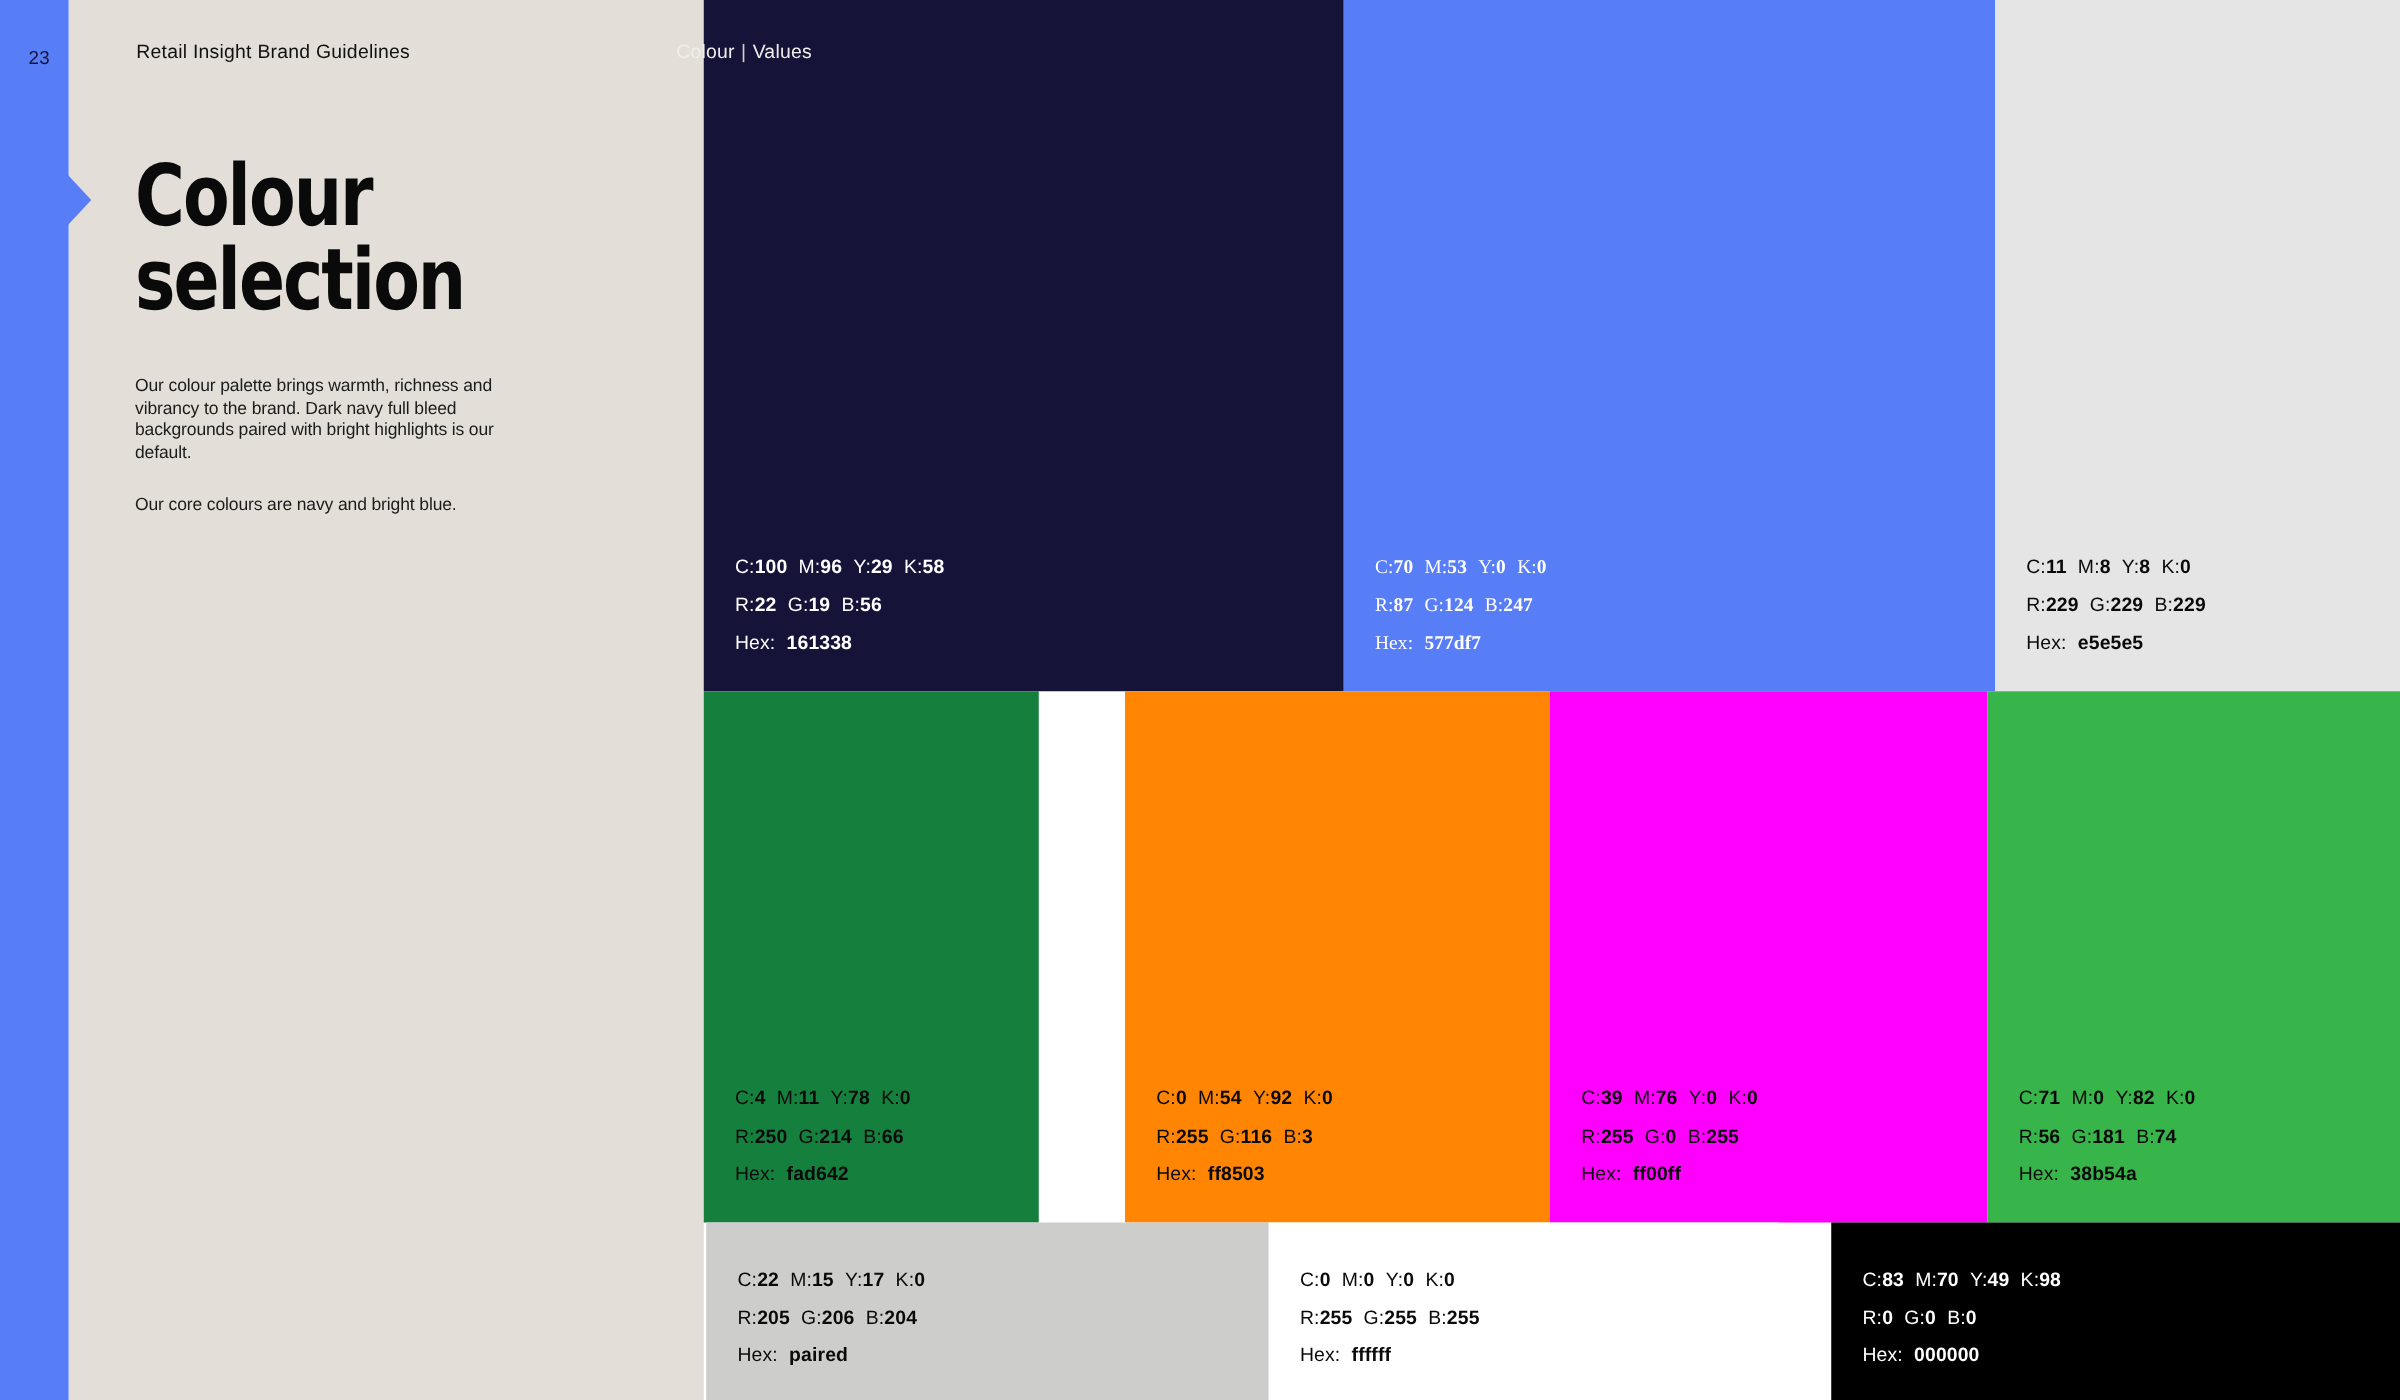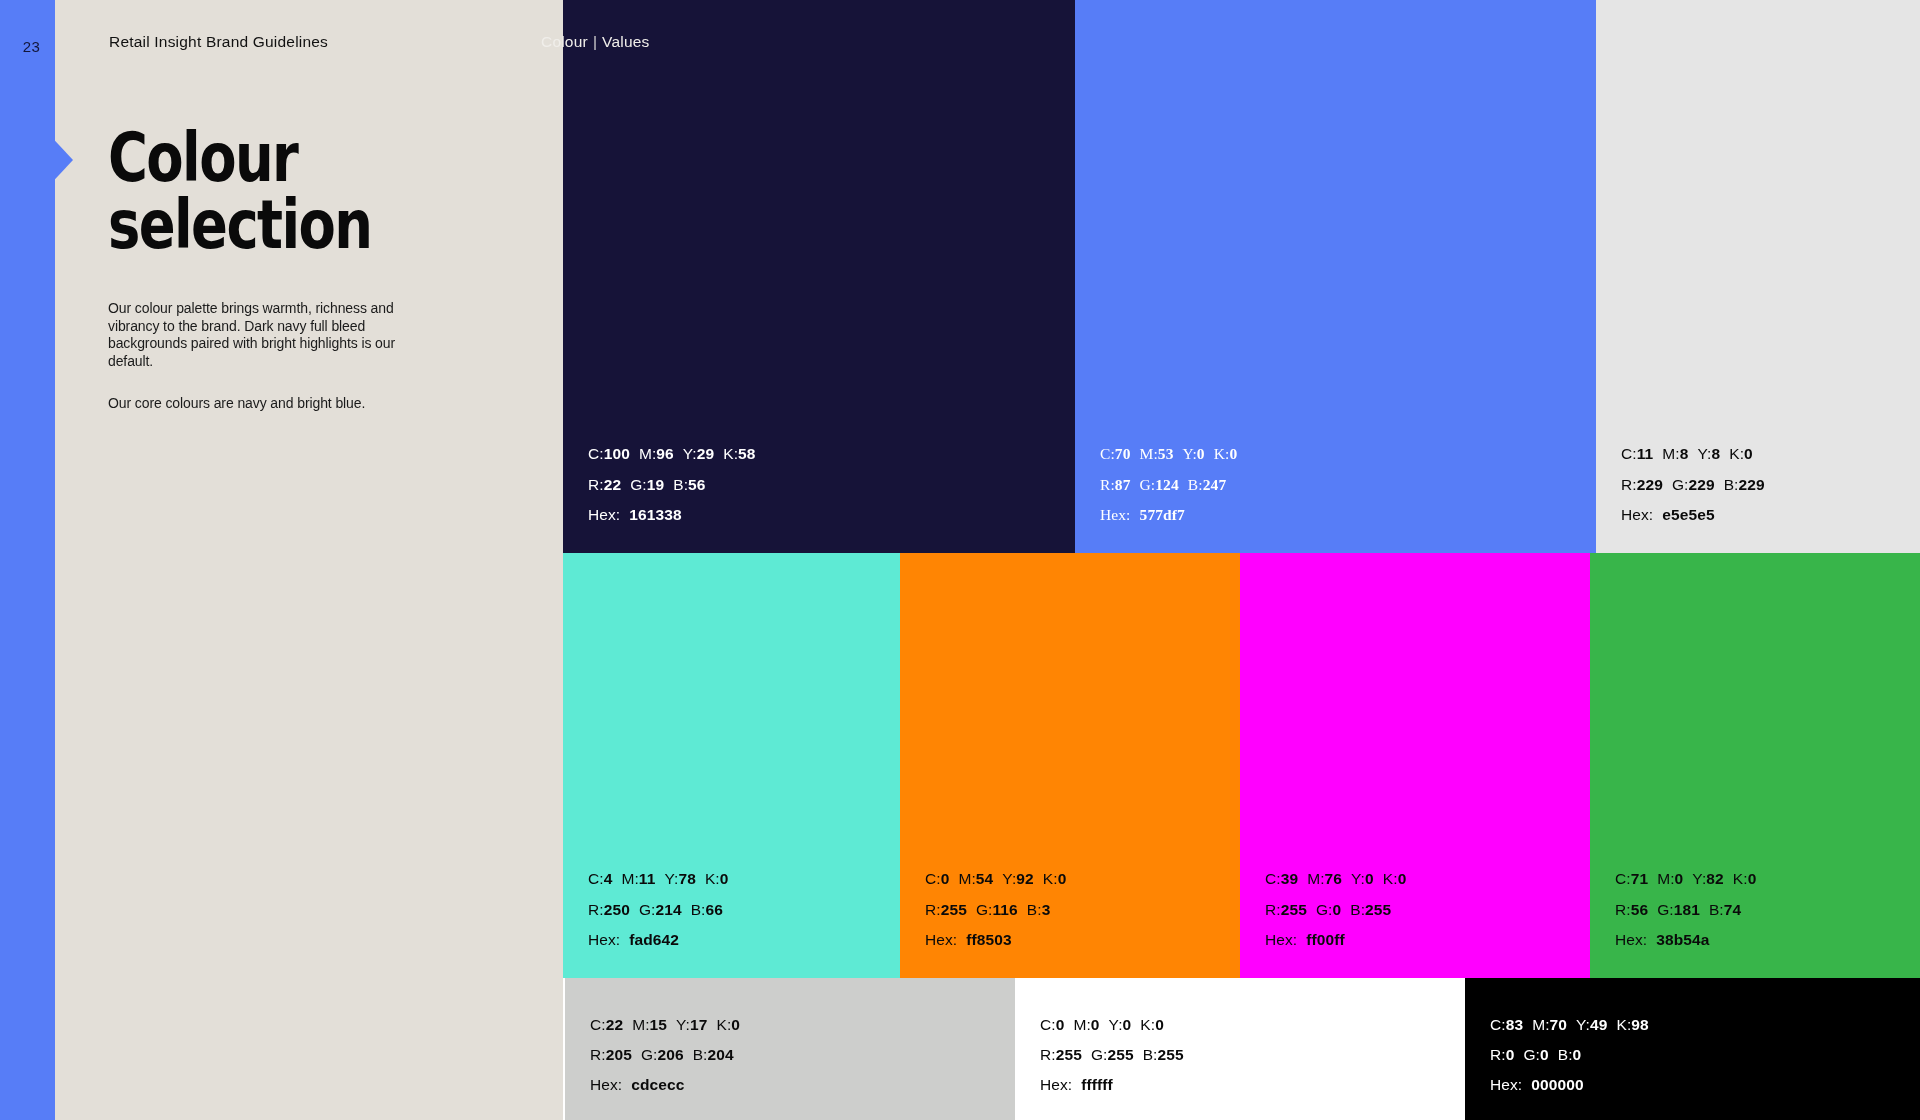--- a/index.html
+++ b/index.html
@@ -108,21 +108,21 @@
   
   .txt-light .vals .line { color: #ffffff; }
   .txt-dark  .vals .line { color: #0a0a0a; }
 
   
   .sw-navy   { left: 563px;  top: 0;    width: 512px; height: 553px; background: #161338; }
   .sw-blue   { left: 1075px; top: 0;    width: 521px; height: 553px; background: #577df7; font-family: Liberation Serif, serif; }
   .sw-grayl  { left: 1596px; top: 0;    width: 324px; height: 553px; background: #e5e5e5; }
 
   
-  .sw-yellow { left: 563px;  top: 553px; width: 337px; height: 425px; background: #5eead4; }
+  .sw-yellow { left: 563px;  top: 553px; width: 268px; height: 425px; background: #15803d; }
   .sw-orange { left: 900px;  top: 553px; width: 340px; height: 425px; background: #ff8503; }
   .sw-mag    { left: 1240px; top: 553px; width: 350px; height: 425px; background: #ff00ff; }
   .sw-green  { left: 1590px; top: 553px; width: 330px; height: 425px; background: #38b54a; }
 
   
   .sw-gray   { left: 565px;  top: 978px; width: 450px; height: 142px; background: #cdcecc; }
   .sw-white  { left: 1015px; top: 978px; width: 408px; height: 142px; background: #ffffff; }
   .sw-black  { left: 1465px; top: 978px; width: 455px; height: 142px; background: #000000; }
 
   
@@ -208,21 +208,21 @@
       <div class="line"><span class="lbl">C:</span><span class="num">71</span><span class="gap"></span><span class="lbl">M:</span><span class="num">0</span><span class="gap"></span><span class="lbl">Y:</span><span class="num">82</span><span class="gap"></span><span class="lbl">K:</span><span class="num">0</span></div>
       <div class="line"><span class="lbl">R:</span><span class="num">56</span><span class="gap"></span><span class="lbl">G:</span><span class="num">181</span><span class="gap"></span><span class="lbl">B:</span><span class="num">74</span></div>
       <div class="line"><span class="lbl">Hex:</span><span class="gap"></span><span class="num">38b54a</span></div>
     </div>
   </div>
 
   <div class="swatch sw-gray txt-dark row3">
     <div class="vals">
       <div class="line"><span class="lbl">C:</span><span class="num">22</span><span class="gap"></span><span class="lbl">M:</span><span class="num">15</span><span class="gap"></span><span class="lbl">Y:</span><span class="num">17</span><span class="gap"></span><span class="lbl">K:</span><span class="num">0</span></div>
       <div class="line"><span class="lbl">R:</span><span class="num">205</span><span class="gap"></span><span class="lbl">G:</span><span class="num">206</span><span class="gap"></span><span class="lbl">B:</span><span class="num">204</span></div>
-      <div class="line"><span class="lbl">Hex:</span><span class="gap"></span><span class="num">cdcecc</span></div>
+      <div class="line"><span class="lbl">Hex:</span><span class="gap"></span><span class="num">paired</span></div>
     </div>
   </div>
 
   <div class="swatch sw-white txt-dark row3">
     <div class="vals">
       <div class="line"><span class="lbl">C:</span><span class="num">0</span><span class="gap"></span><span class="lbl">M:</span><span class="num">0</span><span class="gap"></span><span class="lbl">Y:</span><span class="num">0</span><span class="gap"></span><span class="lbl">K:</span><span class="num">0</span></div>
       <div class="line"><span class="lbl">R:</span><span class="num">255</span><span class="gap"></span><span class="lbl">G:</span><span class="num">255</span><span class="gap"></span><span class="lbl">B:</span><span class="num">255</span></div>
       <div class="line"><span class="lbl">Hex:</span><span class="gap"></span><span class="num">ffffff</span></div>
     </div>
   </div>

